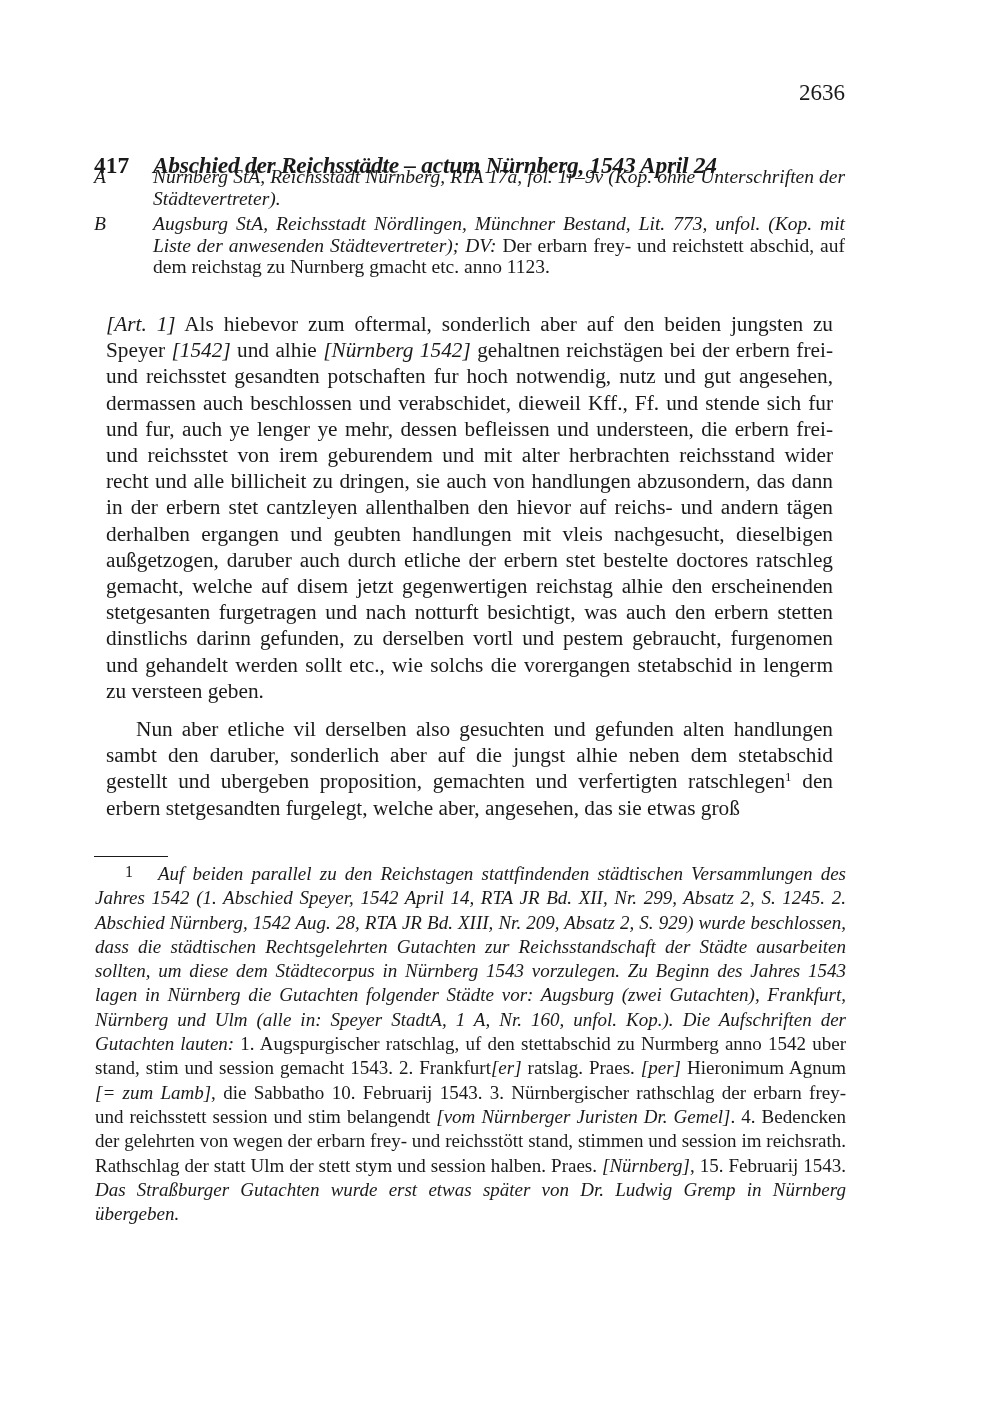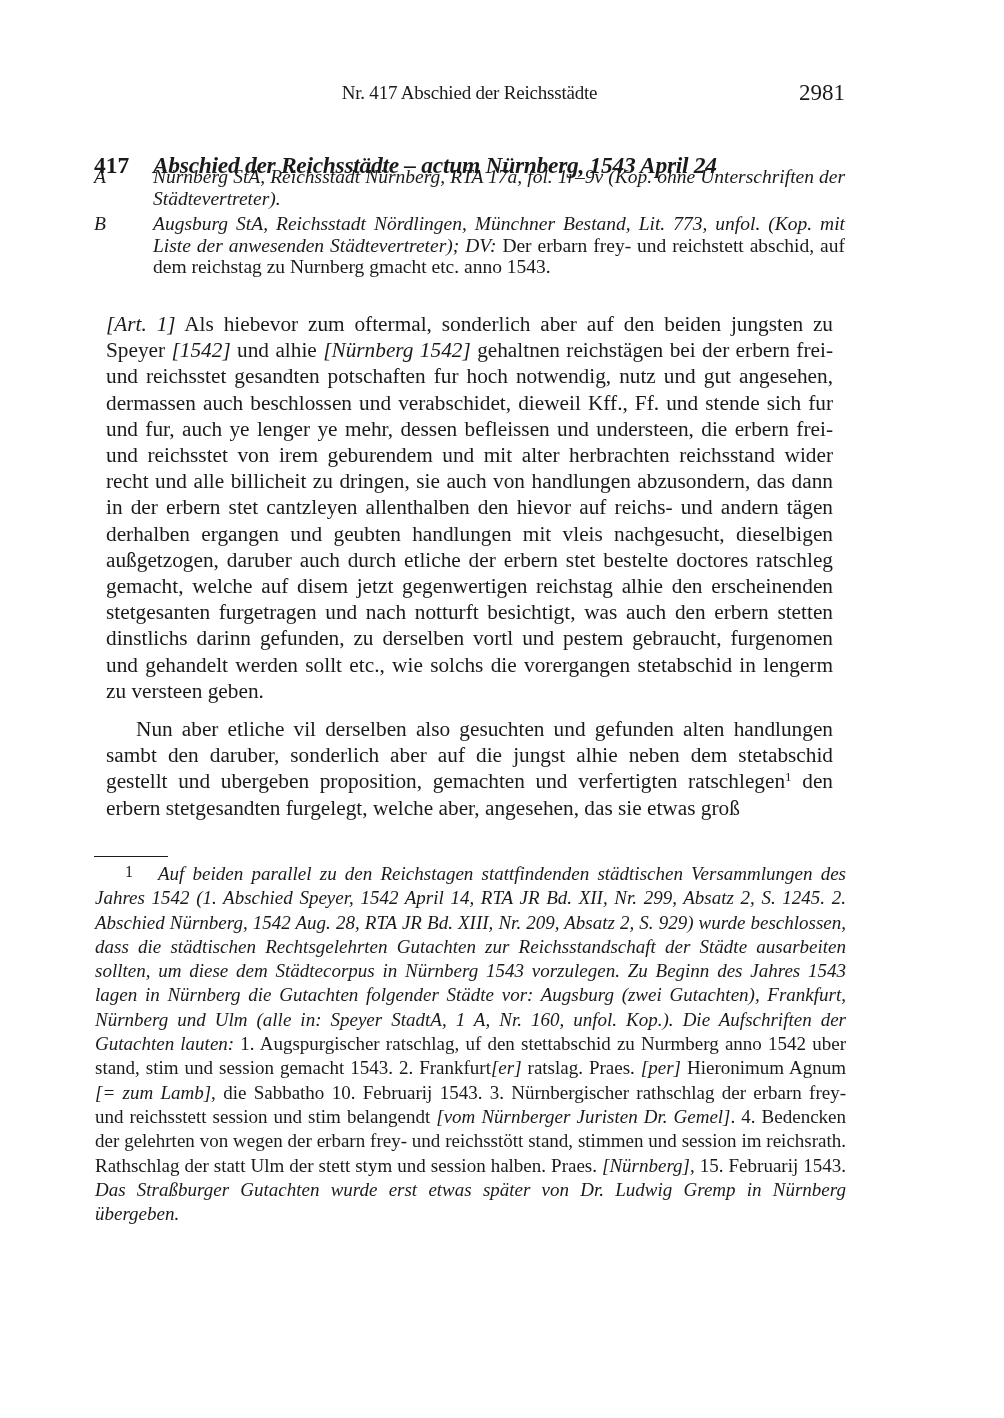--- a/index.html
+++ b/index.html
@@ -25,36 +25,35 @@
   .footnotes { position: absolute; top: 860px; left: 1px; width: 751px; font-size: 19px; line-height: 24.3px; text-align: justify; }
   .footnote { margin: 0; text-indent: 30px; }
   .fn-num { display: inline-block; width: 33px; text-indent: 0; font-size: 16px; vertical-align: 3px; }
 </style>
 </head>
 <body>
 
 <div class="page">
 
   <div class="running-head">
-    <span class="running-title">Nr. 417 Abschied der Reichsstädte</span>
-    <span class="folio">2981</span>
+    <span class="folio">2636</span>
   </div>
 
   <div class="doc-heading">
     <span class="doc-number">417</span><span class="doc-title">Abschied der Reichsstädte – actum Nürnberg, 1543 April 24</span>
   </div>
 
   <div class="sources">
     <div class="source">
       <span class="source-siglum">A</span>
       <span class="source-text"><span class="it">Nürnberg StA, Reichsstadt Nürnberg, RTA 17a, fol. 1r–9v (Kop. ohne Unterschrif­ten der Städtevertreter).</span></span>
     </div>
     <div class="source">
       <span class="source-siglum">B</span>
-      <span class="source-text"><span class="it">Augsburg StA, Reichsstadt Nördlingen, Münchner Bestand, Lit. 773, unfol. (Kop. mit Liste der anwesenden Städtevertreter); DV:</span><span> Der erbarn frey- und reichstett abschid, auf dem reichstag zu Nurnberg gmacht etc. anno 1543.</span></span>
+      <span class="source-text"><span class="it">Augsburg StA, Reichsstadt Nördlingen, Münchner Bestand, Lit. 773, unfol. (Kop. mit Liste der anwesenden Städtevertreter); DV:</span><span> Der erbarn frey- und reichstett abschid, auf dem reichstag zu Nurnberg gmacht etc. anno 1123.</span></span>
     </div>
   </div>
 
   <div class="body-text">
     <p><span class="it">[Art. 1]</span><span> Als hiebevor zum oftermal, sonderlich aber auf den beiden jungsten zu Speyer </span><span class="it">[1542]</span><span> und alhie </span><span class="it">[Nürnberg 1542]</span><span> gehaltnen reichstägen bei der erbern frei- und reichsstet gesandten potschaften fur hoch notwendig, nutz und gut angesehen, dermassen auch beschlossen und verabschidet, dieweil Kff., Ff. und stende sich fur und fur, auch ye lenger ye mehr, dessen befleissen und understeen, die erbern frei- und reichsstet von irem geburendem und mit alter herbrachten reichsstand wider recht und alle billicheit zu dringen, sie auch von handlungen abzusondern, das dann in der erbern stet cantzleyen allenthalben den hievor auf reichs- und andern tägen derhalben ergangen und geubten handlungen mit vleis nachgesucht, dieselbigen außgetzogen, daruber auch durch etliche der erbern stet bestelte doctores ratschleg gemacht, welche auf disem jetzt gegenwertigen reichstag alhie den erscheinenden stetgesanten furgetragen und nach notturft besichtigt, was auch den erbern stetten dinstlichs darinn gefunden, zu derselben vortl und pestem gebraucht, furgenomen und gehandelt werden sollt etc., wie solchs die vorergangen stetabschid in lengerm zu versteen geben.</span></p>
     <p class="indent"><span>Nun aber etliche vil derselben also gesuchten und gefunden alten handlungen sambt den daruber, sonderlich aber auf die jungst alhie neben dem stetabschid gestellt und ubergeben proposition, gemachten und verfertigten ratschlegen</span><sup>1</sup><span> den erbern stetgesandten furgelegt, welche aber, angesehen, das sie etwas groß</span></p>
   </div>
 
   <div class="fn-rule"></div>
 

